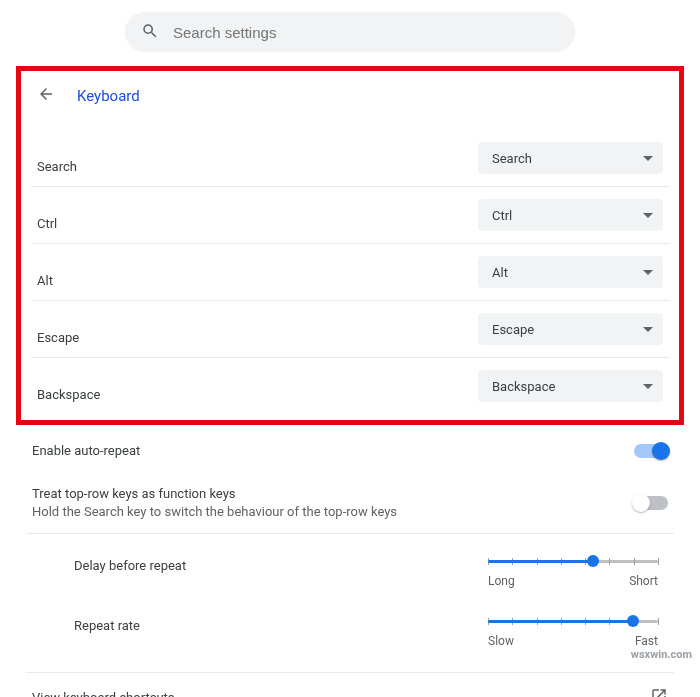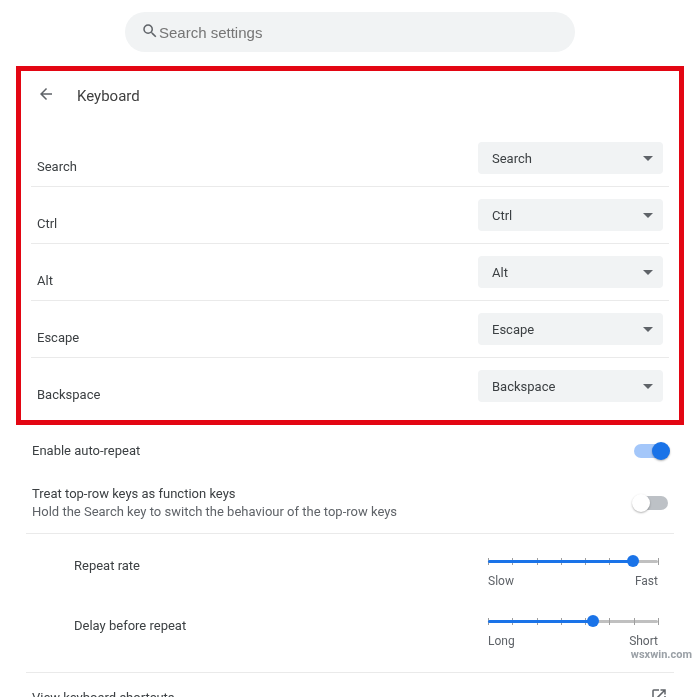--- a/index.html
+++ b/index.html
@@ -16,20 +16,21 @@
       justify-content: center;
     }
     .searchbar {
       background: #f1f3f4;
       border-radius: 22px;
       width: 450px;
       height: 40px;
       display: flex;
       align-items: center;
       padding: 0 16px;
+      gap: 14px;
     }
     .searchbar input {
       border: none;
       background: transparent;
       outline: none;
       font-size: 15px;
       color: #5f6368;
       width: 100%;
     }
     .search-icon svg { width: 18px; height: 18px; fill: #5f6368; }
@@ -40,21 +41,21 @@
       padding: 14px 10px 6px;
       background: #fff;
     }
     .header-row {
       display: flex;
       align-items: center;
       gap: 22px;
       padding: 0 6px 24px;
     }
     .back-icon svg { width: 18px; height: 18px; fill: #5f6368; }
-    .page-title { font-size: 15px; color: #404040; font-weight: 400; }
+    .page-title { font-size: 15px; color: #1d4ed8; font-weight: 400; }
     
     .key-row {
       display: flex;
       align-items: flex-end;
       justify-content: space-between;
       padding: 12px 6px;
       border-bottom: 1px solid #eaeaea;
     }
     .key-row:last-child { border-bottom: none; }
     .key-label { color: #3c4043; font-size: 13px; }
@@ -229,20 +230,44 @@
     <div>
       <div class="row-text">Treat top-row keys as function keys</div>
       <div class="row-sub">Hold the Search key to switch the behaviour of the top-row keys</div>
     </div>
     <div class="toggle off">
       <div class="knob"></div>
     </div>
   </div>
 
   <div class="slider-section">
+    <div class="slider-row">
+      <div class="slider-label">Delay before repeat</div>
+      <div class="slider-block">
+        <div class="slider-track">
+          <div class="slider-line">
+            <div class="tick" style="left:0%"></div>
+              <div class="tick" style="left:14.3%"></div>
+              <div class="tick" style="left:28.6%"></div>
+              <div class="tick" style="left:42.9%"></div>
+              <div class="tick" style="left:57.1%"></div>
+              <div class="tick" style="left:71.4%"></div>
+              <div class="tick" style="left:85.7%"></div>
+              <div class="tick" style="left:100%"></div>
+            <div class="slider-active" style="width:62%"></div>
+          </div>
+          <div class="slider-thumb" style="left:62%"></div>
+        </div>
+        <div class="slider-ends">
+          <span>Long</span>
+          <span>Short</span>
+        </div>
+      </div>
+    </div>
+
     <div class="slider-row">
       <div class="slider-label">Repeat rate</div>
       <div class="slider-block">
         <div class="slider-track">
           <div class="slider-line">
             <div class="tick" style="left:0%"></div>
               <div class="tick" style="left:14.3%"></div>
               <div class="tick" style="left:28.6%"></div>
               <div class="tick" style="left:42.9%"></div>
               <div class="tick" style="left:57.1%"></div>
@@ -252,44 +277,20 @@
             <div class="slider-active" style="width:85%"></div>
           </div>
           <div class="slider-thumb" style="left:85%"></div>
         </div>
         <div class="slider-ends">
           <span>Slow</span>
           <span>Fast</span>
         </div>
       </div>
     </div>
-
-    <div class="slider-row">
-      <div class="slider-label">Delay before repeat</div>
-      <div class="slider-block">
-        <div class="slider-track">
-          <div class="slider-line">
-            <div class="tick" style="left:0%"></div>
-              <div class="tick" style="left:14.3%"></div>
-              <div class="tick" style="left:28.6%"></div>
-              <div class="tick" style="left:42.9%"></div>
-              <div class="tick" style="left:57.1%"></div>
-              <div class="tick" style="left:71.4%"></div>
-              <div class="tick" style="left:85.7%"></div>
-              <div class="tick" style="left:100%"></div>
-            <div class="slider-active" style="width:62%"></div>
-          </div>
-          <div class="slider-thumb" style="left:62%"></div>
-        </div>
-        <div class="slider-ends">
-          <span>Long</span>
-          <span>Short</span>
-        </div>
-      </div>
-    </div>
   </div>
 
   <div class="row">
     <div class="row-text">View keyboard shortcuts</div>
     <span class="launch-icon">
       <svg viewBox="0 0 24 24">
           <path d="M19 19H5V5h7V3H5a2 2 0 00-2 2v14a2 2 0 002 2h14a2 2 0 002-2v-7h-2v7zM14 3v2h3.59l-9.83 9.83 1.41 1.41L19 6.41V10h2V3h-7z"></path>
         </svg>
     </span>
   </div>

